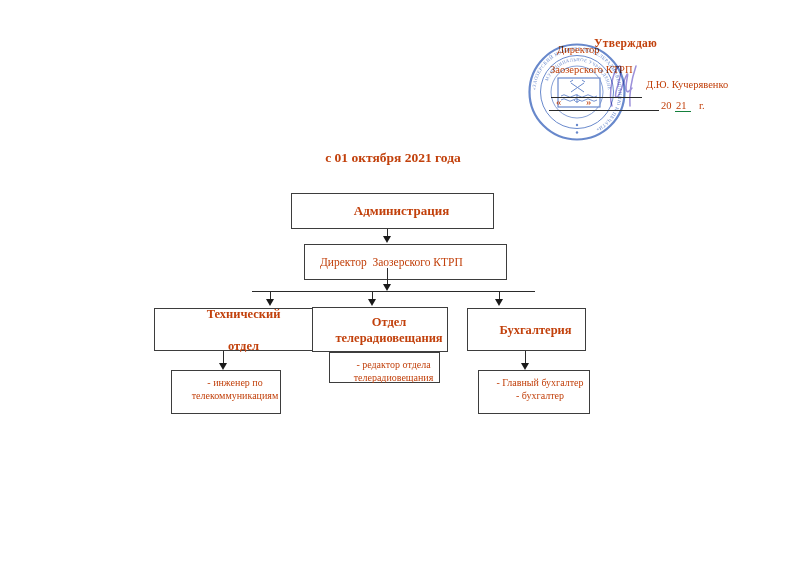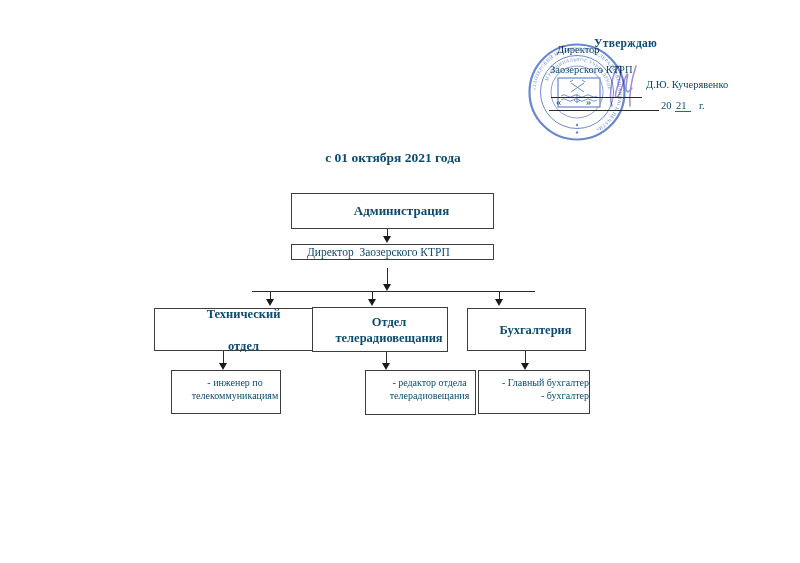--- a/index.html
+++ b/index.html
@@ -1,18 +1,18 @@
 <!DOCTYPE html>
 <html><head>
 <meta charset="utf-8">
 <style>
   html,body{margin:0;padding:0;background:#e8e8e8;}
   .page{
     position:relative;width:800px;height:563px;background:#ffffff;
-    font-family:"Liberation Serif","DejaVu Serif",serif;color:#0c4a6e;overflow:hidden;
+    font-family:"Liberation Serif","DejaVu Serif",serif;color:#c2410c;overflow:hidden;
   }
   
   .abs{position:absolute;}
   .approve-label{left:594px;top:37px;font-size:11.5px;font-weight:bold;letter-spacing:.3px;}
   .position-1{left:557px;top:44px;font-size:10.5px;}
   .position-2{left:550px;top:64px;font-size:10.5px;}
   .sig-line{left:551px;top:97px;width:91px;height:1px;background:#2a2a2a;}
   .signatory{left:646px;top:79px;font-size:10.5px;}
   .q-open{left:556px;top:96px;font-size:10.5px;}
   .q-close{left:586px;top:96px;font-size:10.5px;}
@@ -21,29 +21,29 @@
   .year-value{left:675px;top:100px;font-size:10.5px;border-bottom:1px solid #15803d;padding:0 4px 0 1px;}
   .year-suffix{left:699px;top:100px;font-size:10.5px;}
   .stamp-svg{left:526px;top:41px;width:102px;height:102px;mix-blend-mode:multiply;opacity:.92;}
   .signature-svg{left:598px;top:60px;width:52px;height:52px;mix-blend-mode:multiply;opacity:.9;}
   
   .doc-title{left:0;top:150px;width:786px;text-align:center;font-weight:bold;font-size:13.5px;line-height:15.5px;}
   
   .box{position:absolute;border:1px solid #3d3d3d;background:#fff;box-sizing:border-box;
        display:flex;flex-direction:column;justify-content:center;align-items:center;text-align:center;padding-left:18px;}
   .b-admin{left:291px;top:193px;width:203px;height:36px;font-weight:bold;font-size:13px;}
-  .b-director{left:291px;top:244px;width:203px;height:16px;font-size:11.5px;align-items:flex-start;padding-left:15px;text-align:left;white-space:pre;}
+  .b-director{left:304px;top:244px;width:203px;height:36px;font-size:11.5px;align-items:flex-start;padding-left:15px;text-align:left;white-space:pre;}
   .b-dept{font-weight:bold;font-size:12.5px;line-height:16px;}
   .b-dept1{left:154px;top:308px;width:161px;height:43px;gap:16px;}
   .b-dept2{left:312px;top:307px;width:136px;height:45px;}
   .b-dept3{left:467px;top:308px;width:119px;height:43px;}
   .b-staff{font-size:10px;line-height:12.5px;justify-content:flex-start;padding-top:6px;}
   .b-staff1{left:171px;top:370px;width:110px;height:44px;font-family:Liberation Serif, serif;}
-  .b-staff2{left:329px;top:370px;width:111px;height:45px;margin-left:36px;}
-  .b-staff3{left:478px;top:370px;width:112px;height:44px;align-items:flex-end;text-align:left;padding-left:12px;}
+  .b-staff2{left:329px;top:352px;width:111px;height:31px;}
+  .b-staff3{left:478px;top:370px;width:112px;height:44px;align-items:center;text-align:left;padding-left:12px;}
   
   .vline{position:absolute;width:1px;background:#2a2a2a;}
   .hline{position:absolute;height:1px;background:#2a2a2a;}
   .ahead{position:absolute;width:0;height:0;border-left:4.5px solid transparent;border-right:4.5px solid transparent;border-top:7px solid #1a1a1a;}
 </style>
 </head>
 <body>
 
 <div class="page">
 

